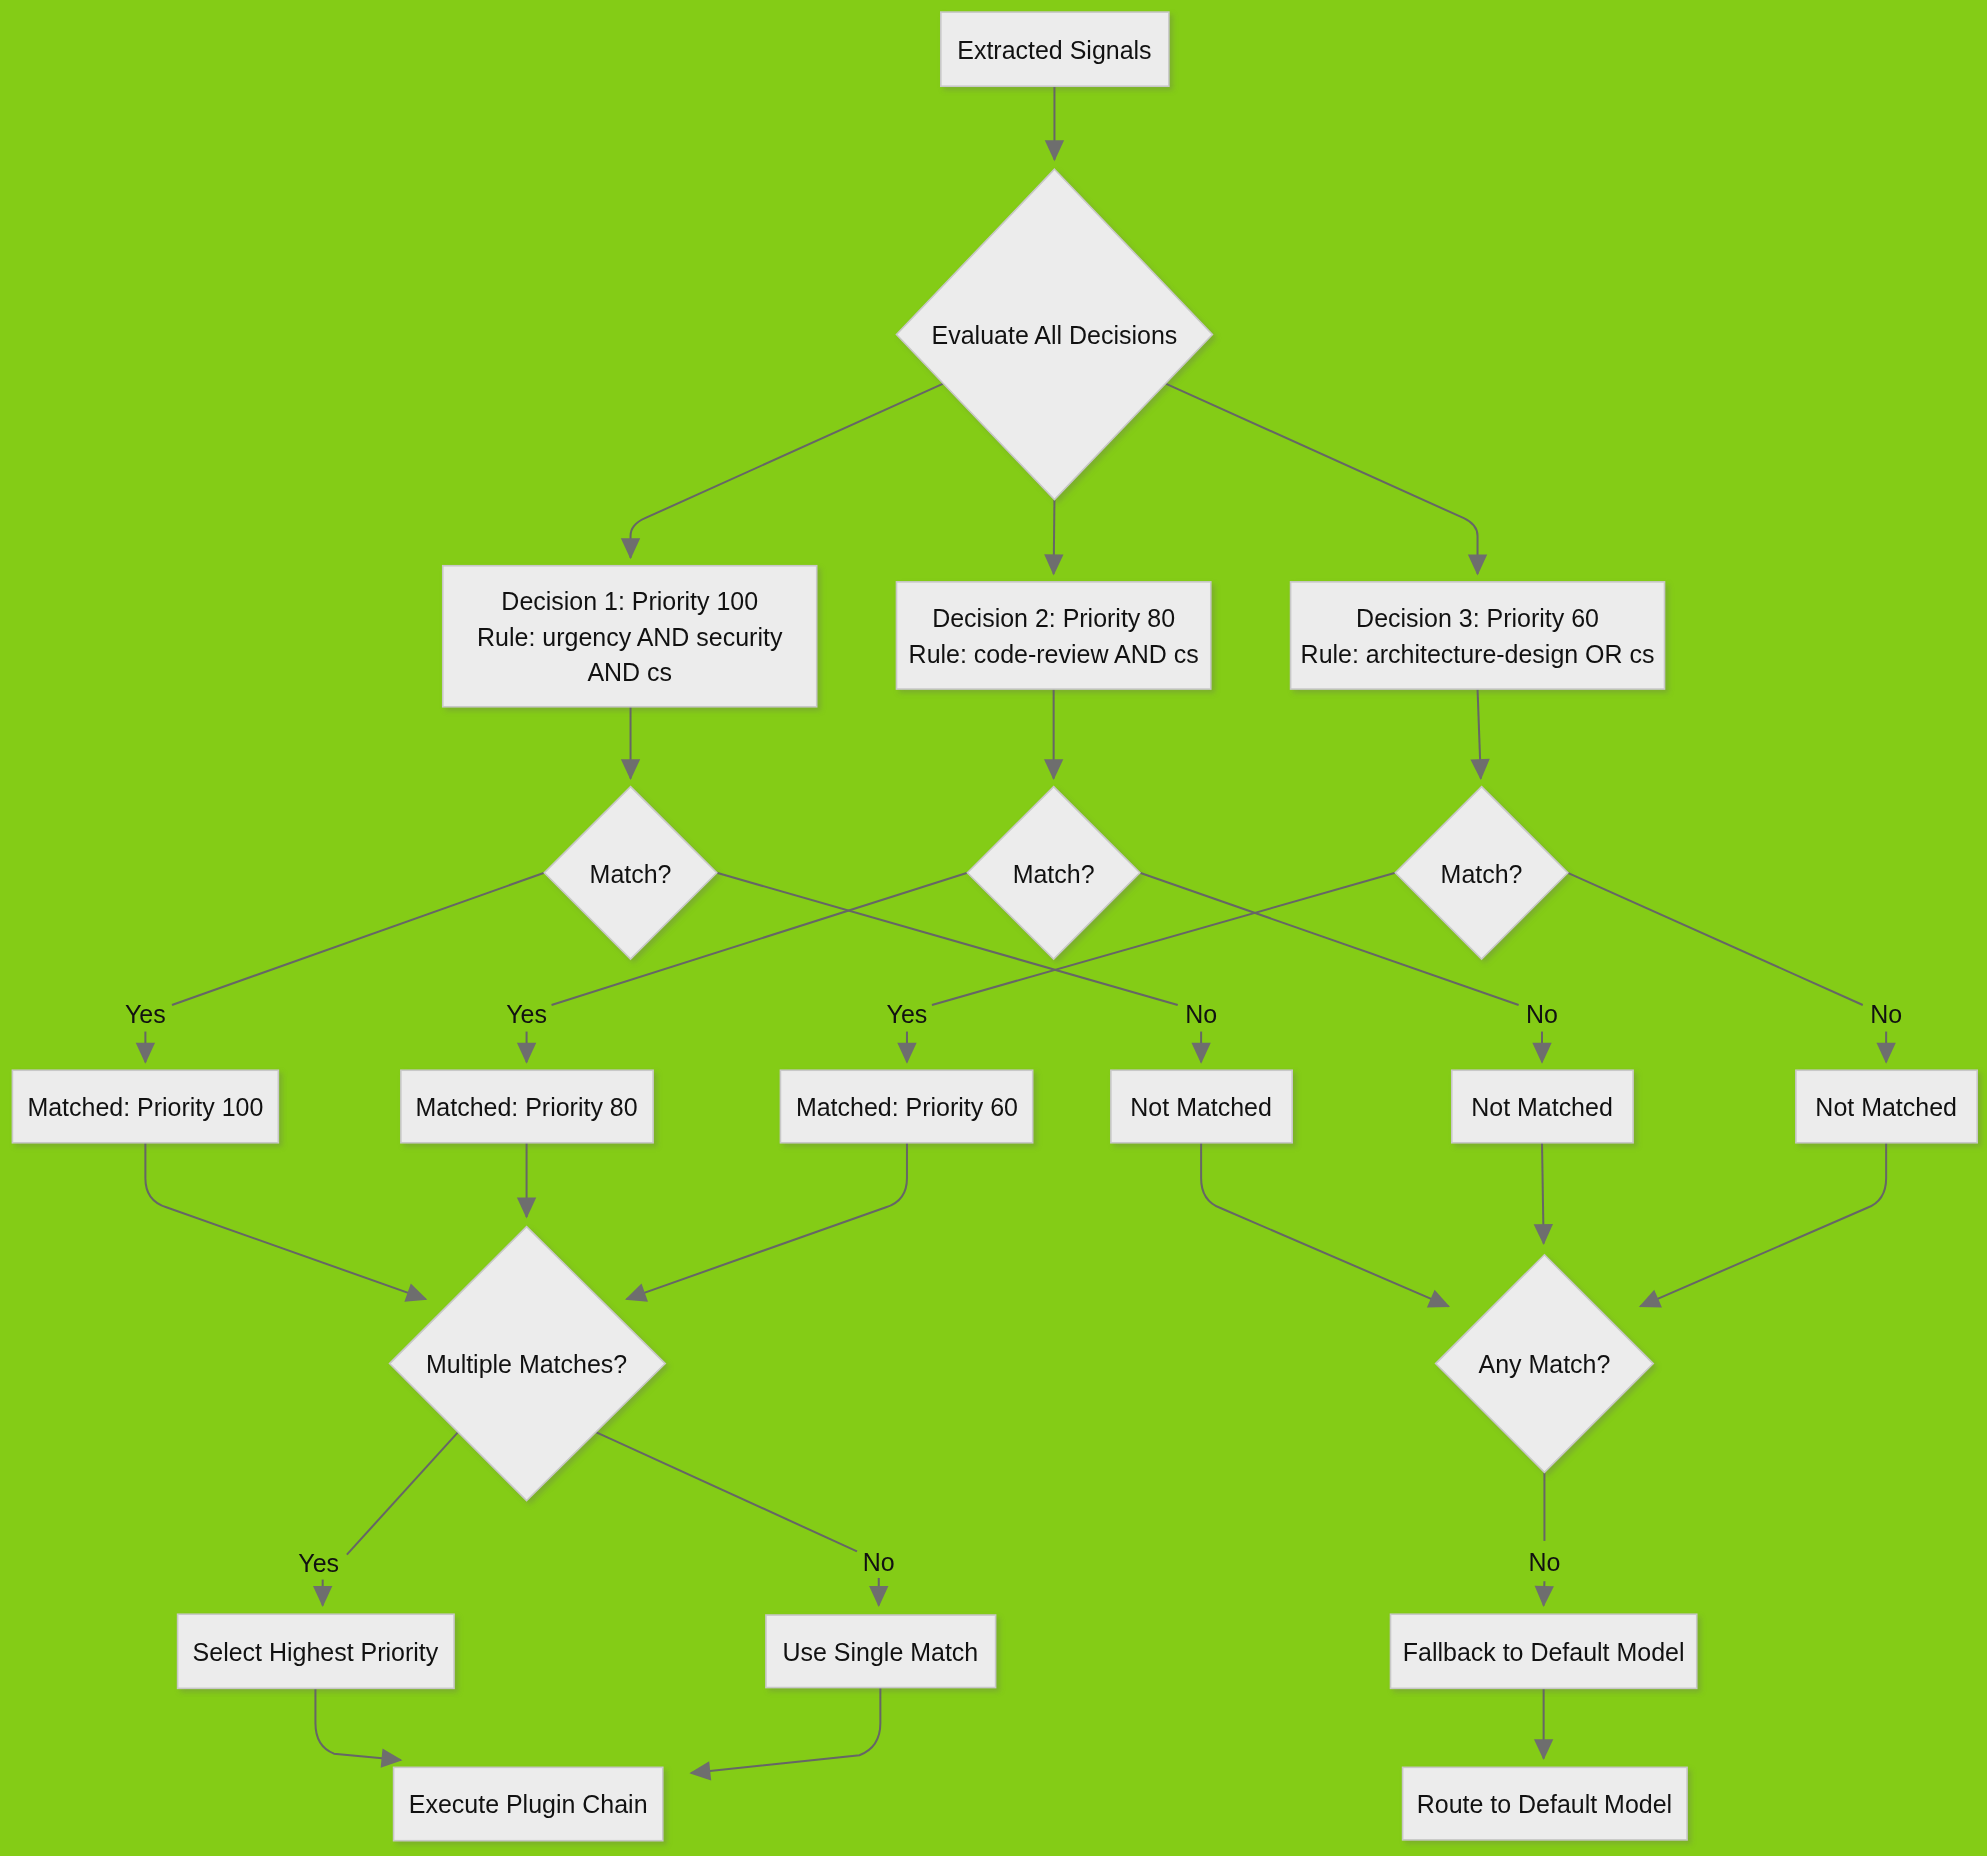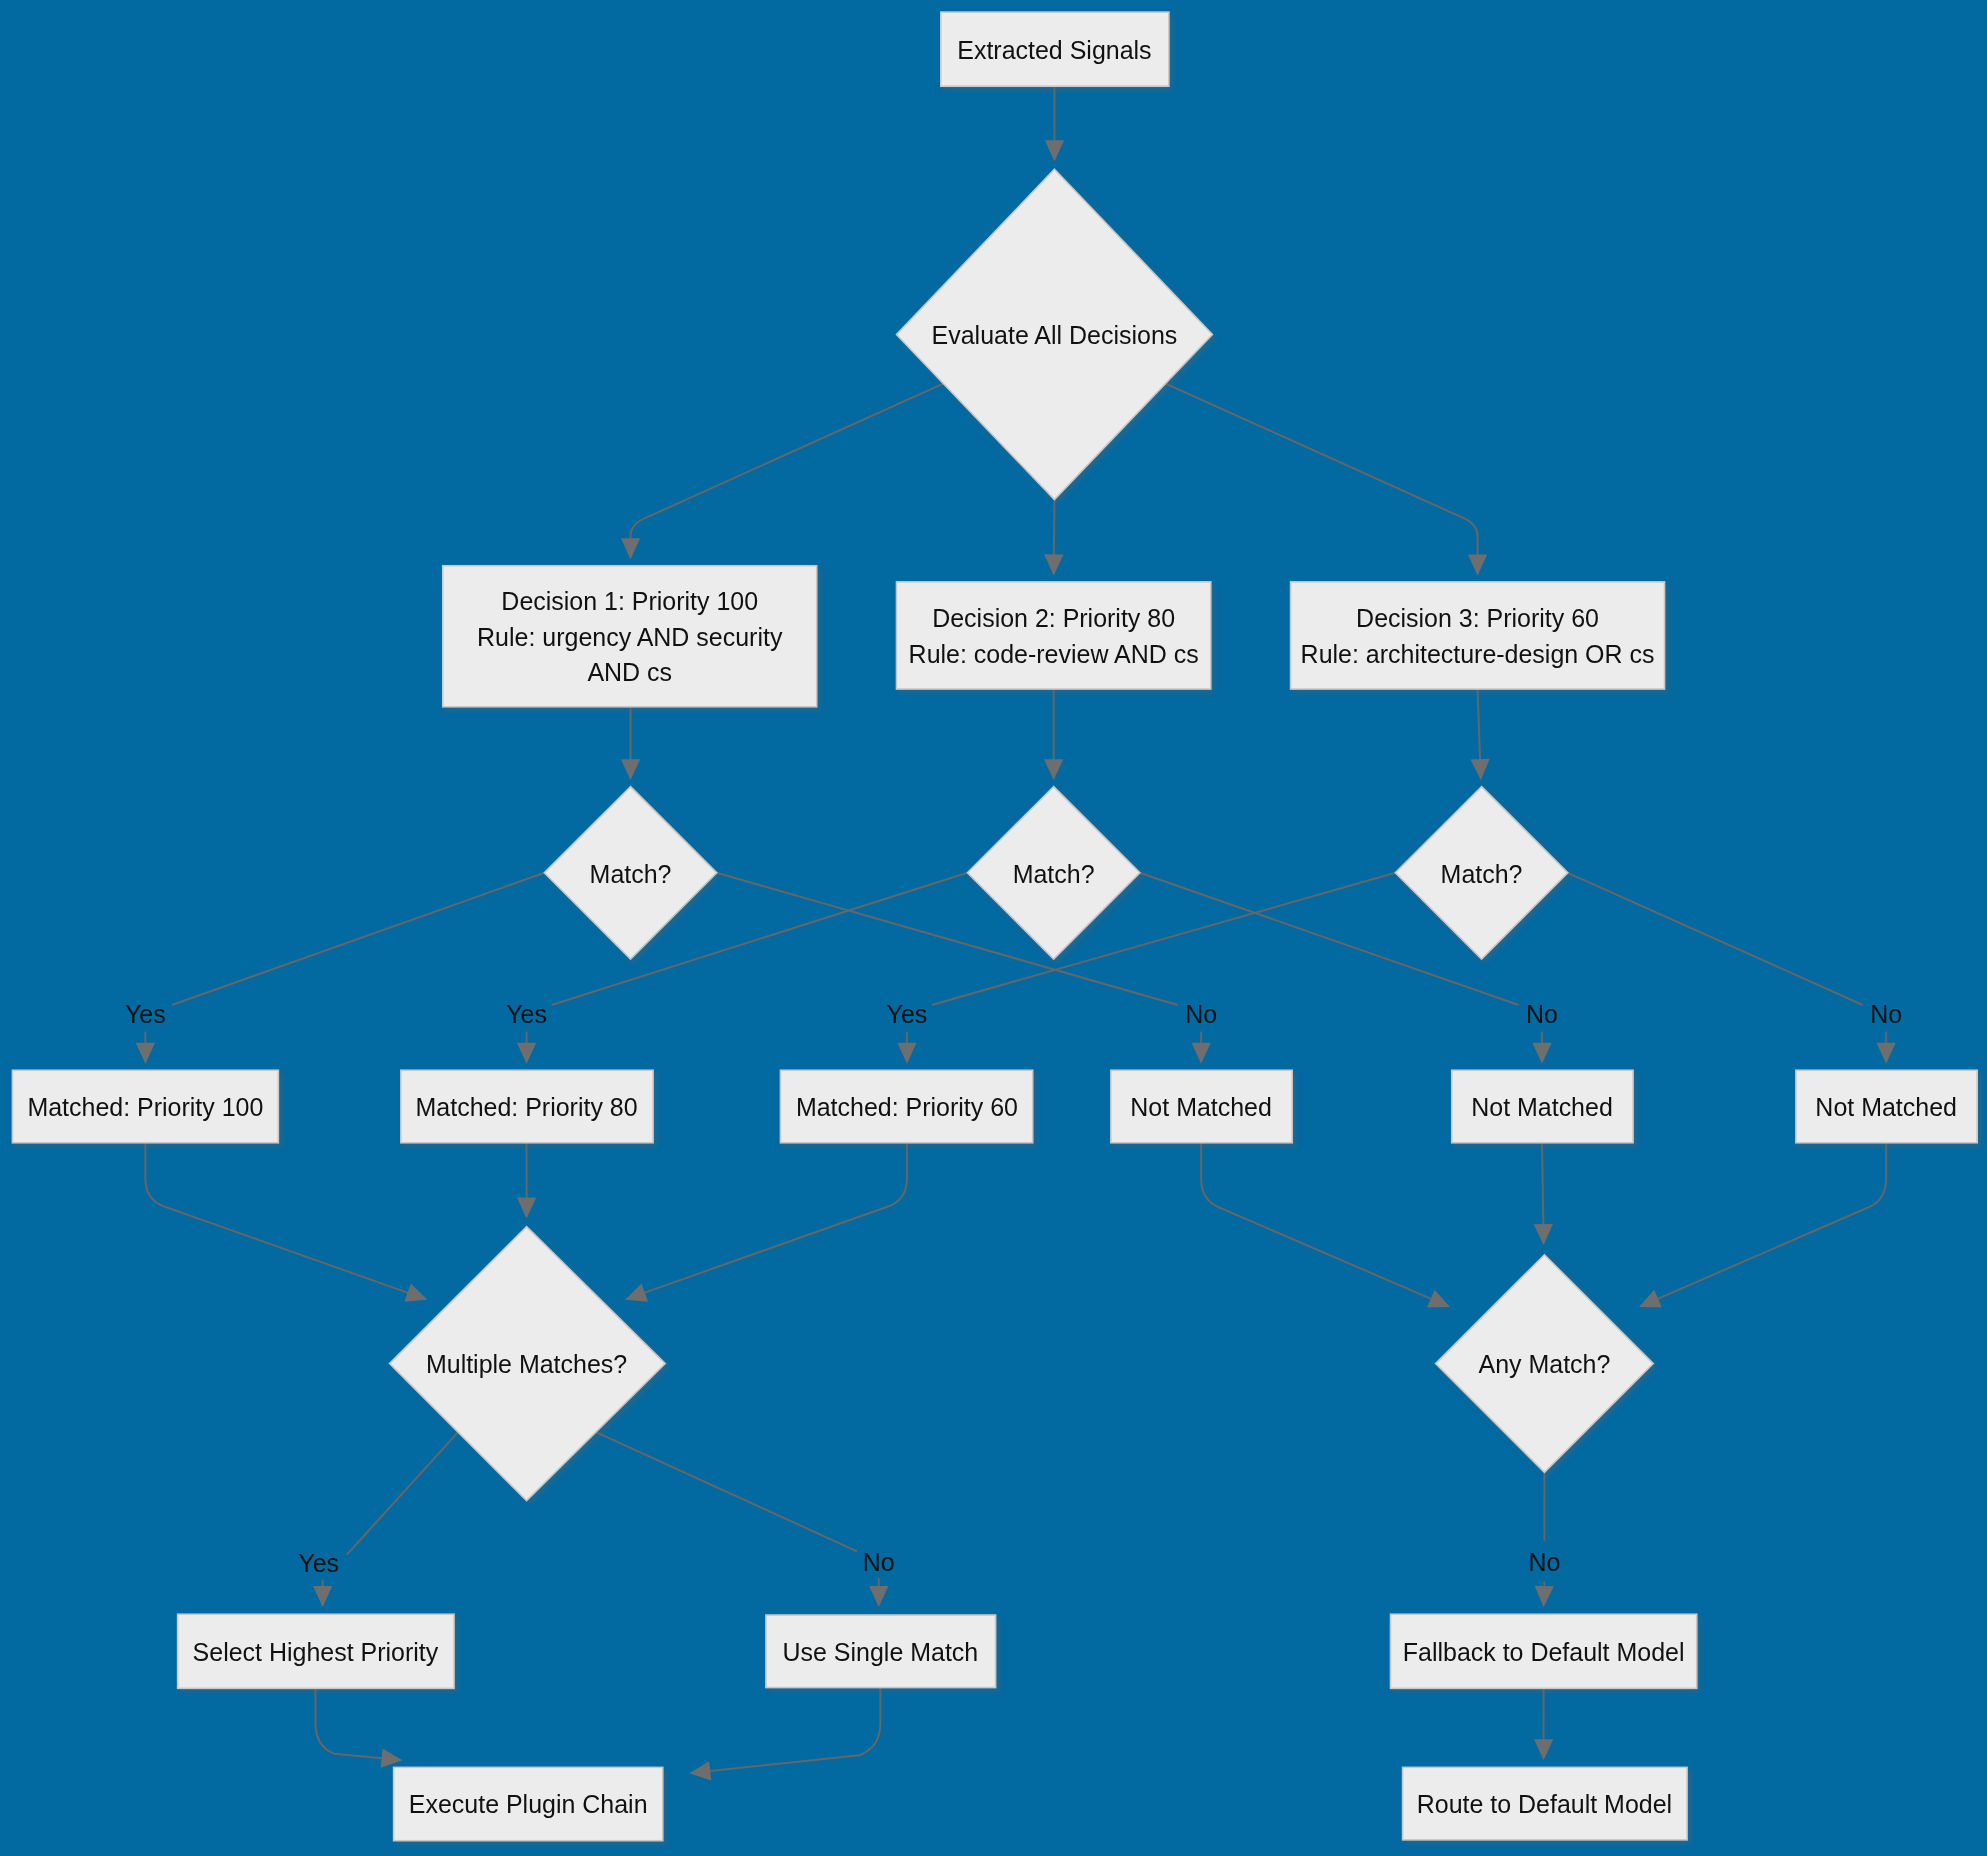--- a/index.html
+++ b/index.html
@@ -1,17 +1,17 @@
 <!DOCTYPE html>
 <html style="font-size:13px"><head>
 <meta charset="utf-8">
 <title>Flowchart</title>
 <style>
   html,body{margin:0;padding:0;background:#ffffff;}
-  .canvas{position:relative;width:1988px;height:1856px;background:#0369a1;overflow:hidden;}
+  .canvas{position:relative;width:1988px;height:1856px;background:#84cc16;overflow:hidden;}
   svg{position:absolute;left:0;top:0;}
   .node{stroke-width:2;filter:drop-shadow(4px 4px 3px rgba(100,100,100,0.28));}
   .edge{fill:none;stroke-width:2.5;}
   text{font-family:"Liberation Sans","DejaVu Sans",sans-serif;font-size:31px;fill:#111111;
        text-anchor:middle;dominant-baseline:central;}
 </style>
 </head>
 <body>
 
 <div class="canvas">

